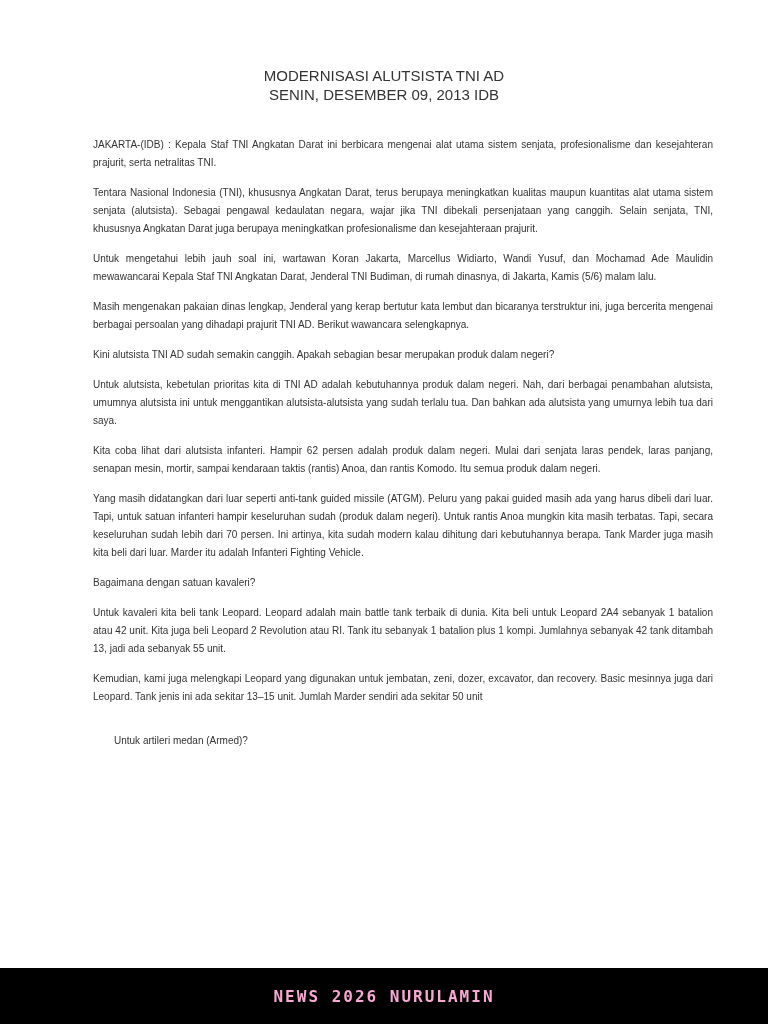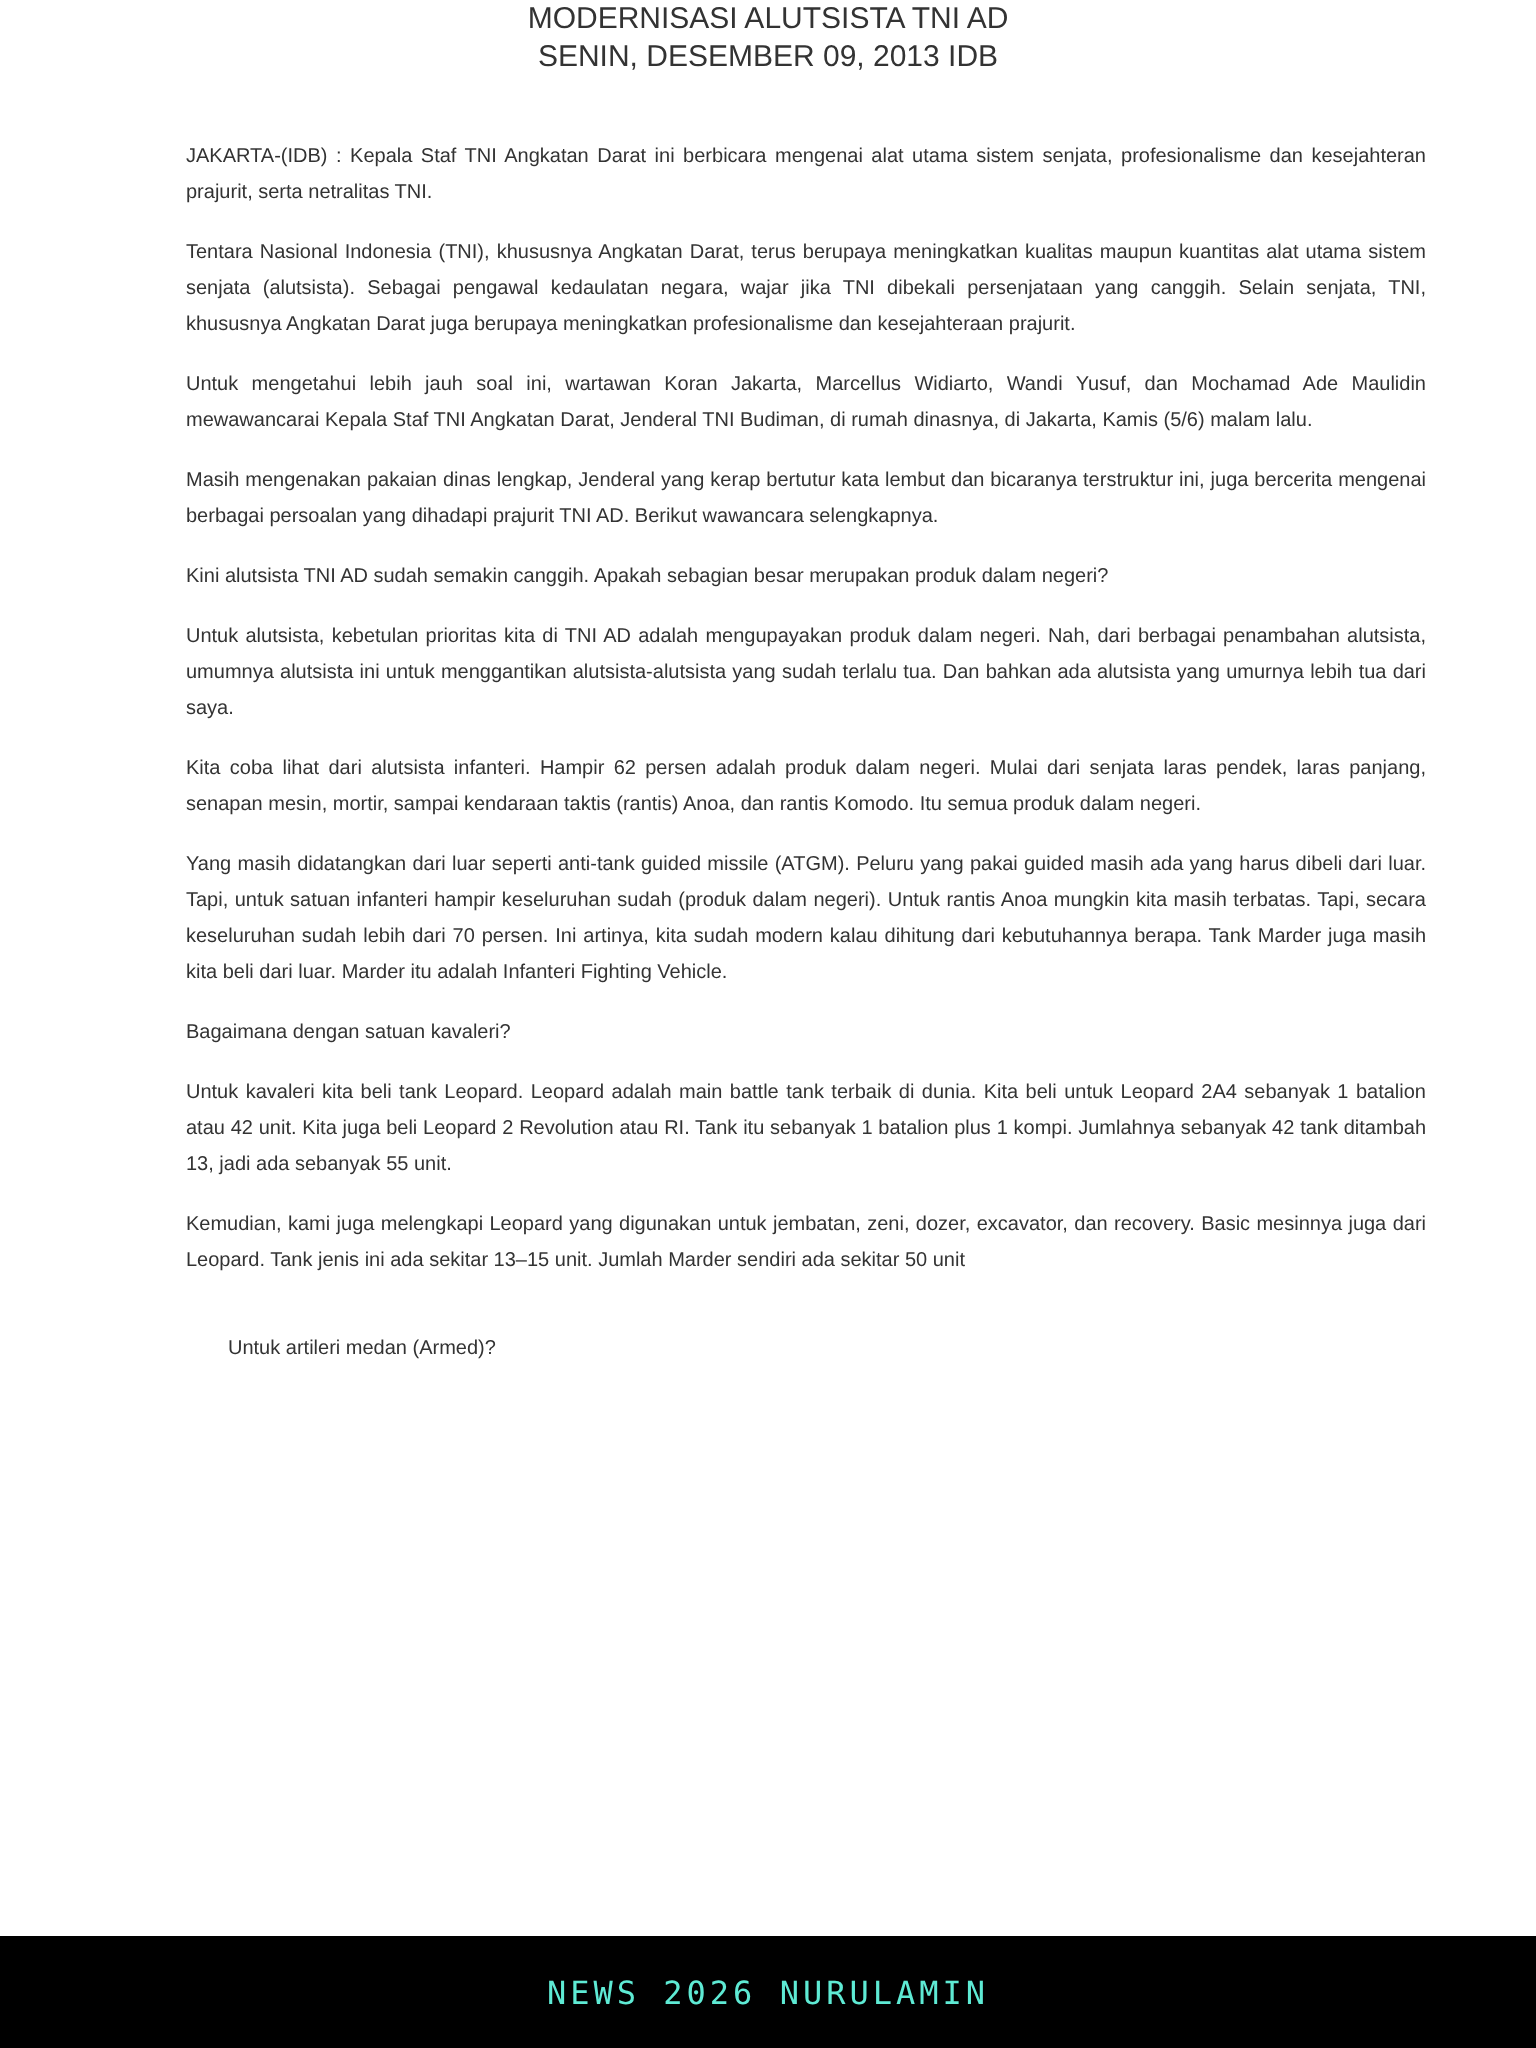--- a/index.html
+++ b/index.html
@@ -10,20 +10,21 @@
   .page {
     position: relative;
     width: 768px;
     height: 1024px;
     background: #ffffff;
     overflow: hidden;
     font-family: "Liberation Sans", sans-serif;
     color: #333333;
   }
   .doc-title {
+    padding-top: 66px;
     text-align: center;
     font-size: 15px;
     line-height: 19px;
     color: #333333;
   }
   .article {
     margin-top: 32px;
     margin-left: 93px;
     width: 620px;
     font-size: 10px;
@@ -43,23 +44,23 @@
     left: 0;
     bottom: 0;
     width: 768px;
     height: 56px;
     background: #000000;
     display: flex;
     align-items: center;
     justify-content: center;
   }
   .footer-text {
-    color: #5eead4;
+    color: #f9a8d4;
     font-family: "DejaVu Sans Mono", monospace;
-    font-weight: normal;
+    font-weight: bold;
     font-size: 16px;
     letter-spacing: 2px;
     white-space: nowrap;
   }
 </style>
 </head>
 <body>
 
 <div class="page">
 
@@ -67,21 +68,21 @@
     <div>MODERNISASI ALUTSISTA TNI AD</div>
     <div>SENIN, DESEMBER 09, 2013 IDB</div>
   </div>
 
   <div class="article">
     <p>JAKARTA-(IDB) : Kepala Staf TNI Angkatan Darat ini berbicara mengenai alat utama sistem senjata, profesionalisme dan kesejahteran prajurit, serta netralitas TNI.</p>
     <p>Tentara Nasional Indonesia (TNI), khususnya Angkatan Darat, terus berupaya meningkatkan kualitas maupun kuantitas alat utama sistem senjata (alutsista). Sebagai pengawal kedaulatan negara, wajar jika TNI dibekali persenjataan yang canggih. Selain senjata, TNI, khususnya Angkatan Darat juga berupaya meningkatkan profesionalisme dan kesejahteraan prajurit.</p>
     <p>Untuk mengetahui lebih jauh soal ini, wartawan Koran Jakarta, Marcellus Widiarto, Wandi Yusuf, dan Mochamad Ade Maulidin mewawancarai Kepala Staf TNI Angkatan Darat, Jenderal TNI Budiman, di rumah dinasnya, di Jakarta, Kamis (5/6) malam lalu.</p>
     <p>Masih mengenakan pakaian dinas lengkap, Jenderal yang kerap bertutur kata lembut dan bicaranya terstruktur ini, juga bercerita mengenai berbagai persoalan yang dihadapi prajurit TNI AD. Berikut wawancara selengkapnya.</p>
     <p>Kini alutsista TNI AD sudah semakin canggih. Apakah sebagian besar merupakan produk dalam negeri?</p>
-    <p>Untuk alutsista, kebetulan prioritas kita di TNI AD adalah mengupayakan produk dalam negeri. Nah, dari berbagai penambahan alutsista, umumnya alutsista ini untuk menggantikan alutsista-alutsista yang sudah terlalu tua. Dan bahkan ada alutsista yang umurnya lebih tua dari saya.</p>
+    <p>Untuk alutsista, kebetulan prioritas kita di TNI AD adalah kebutuhannya produk dalam negeri. Nah, dari berbagai penambahan alutsista, umumnya alutsista ini untuk menggantikan alutsista-alutsista yang sudah terlalu tua. Dan bahkan ada alutsista yang umurnya lebih tua dari saya.</p>
     <p>Kita coba lihat dari alutsista infanteri. Hampir 62 persen adalah produk dalam negeri. Mulai dari senjata laras pendek, laras panjang, senapan mesin, mortir, sampai kendaraan taktis (rantis) Anoa, dan rantis Komodo. Itu semua produk dalam negeri.</p>
     <p>Yang masih didatangkan dari luar seperti anti-tank guided missile (ATGM). Peluru yang pakai guided masih ada yang harus dibeli dari luar. Tapi, untuk satuan infanteri hampir keseluruhan sudah (produk dalam negeri). Untuk rantis Anoa mungkin kita masih terbatas. Tapi, secara keseluruhan sudah lebih dari 70 persen. Ini artinya, kita sudah modern kalau dihitung dari kebutuhannya berapa. Tank Marder juga masih kita beli dari luar. Marder itu adalah Infanteri Fighting Vehicle.</p>
     <p>Bagaimana dengan satuan kavaleri?</p>
     <p>Untuk kavaleri kita beli tank Leopard. Leopard adalah main battle tank terbaik di dunia. Kita beli untuk Leopard 2A4 sebanyak 1 batalion atau 42 unit. Kita juga beli Leopard 2 Revolution atau RI. Tank itu sebanyak 1 batalion plus 1 kompi. Jumlahnya sebanyak 42 tank ditambah 13, jadi ada sebanyak 55 unit.</p>
     <p>Kemudian, kami juga melengkapi Leopard yang digunakan untuk jembatan, zeni, dozer, excavator, dan recovery. Basic mesinnya juga dari Leopard. Tank jenis ini ada sekitar 13–15 unit. Jumlah Marder sendiri ada sekitar 50 unit</p>
     <p class="extra-gap">Untuk artileri medan (Armed)?</p>
   </div>
 
   <div class="footer-bar">
     <span class="footer-text">NEWS 2026 NURULAMIN</span>

